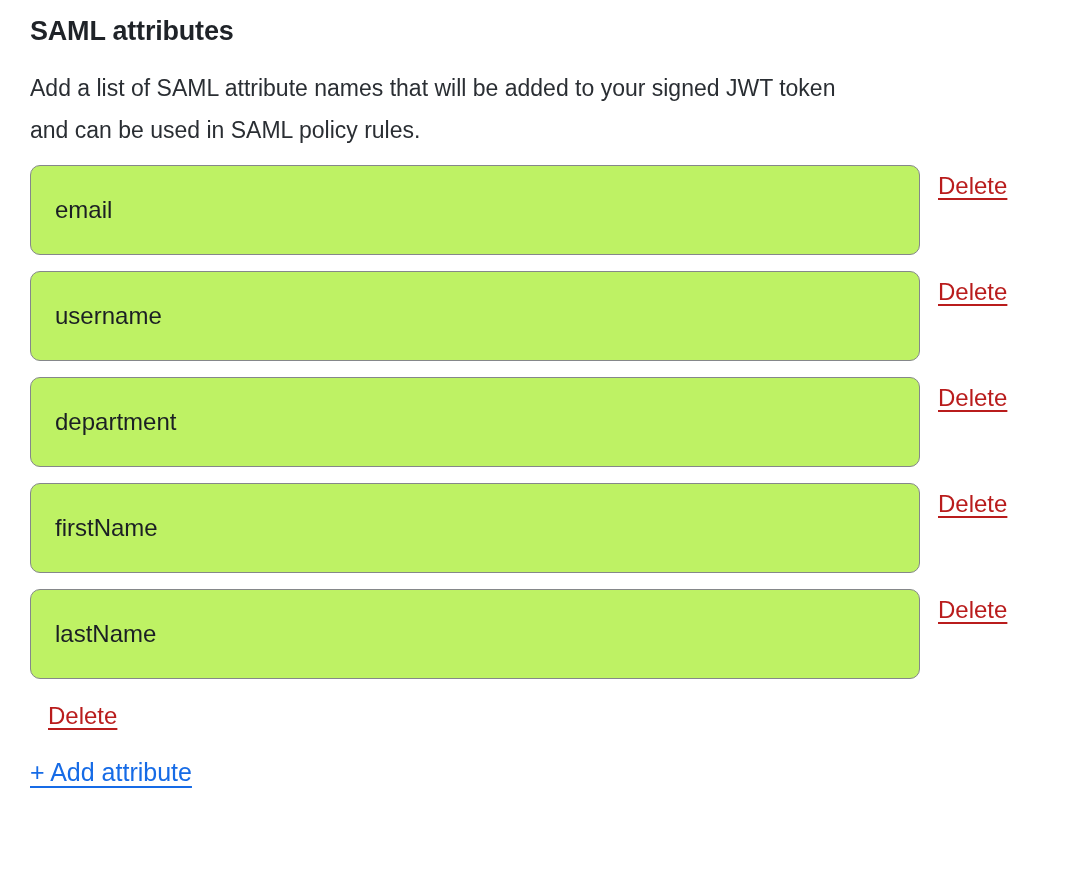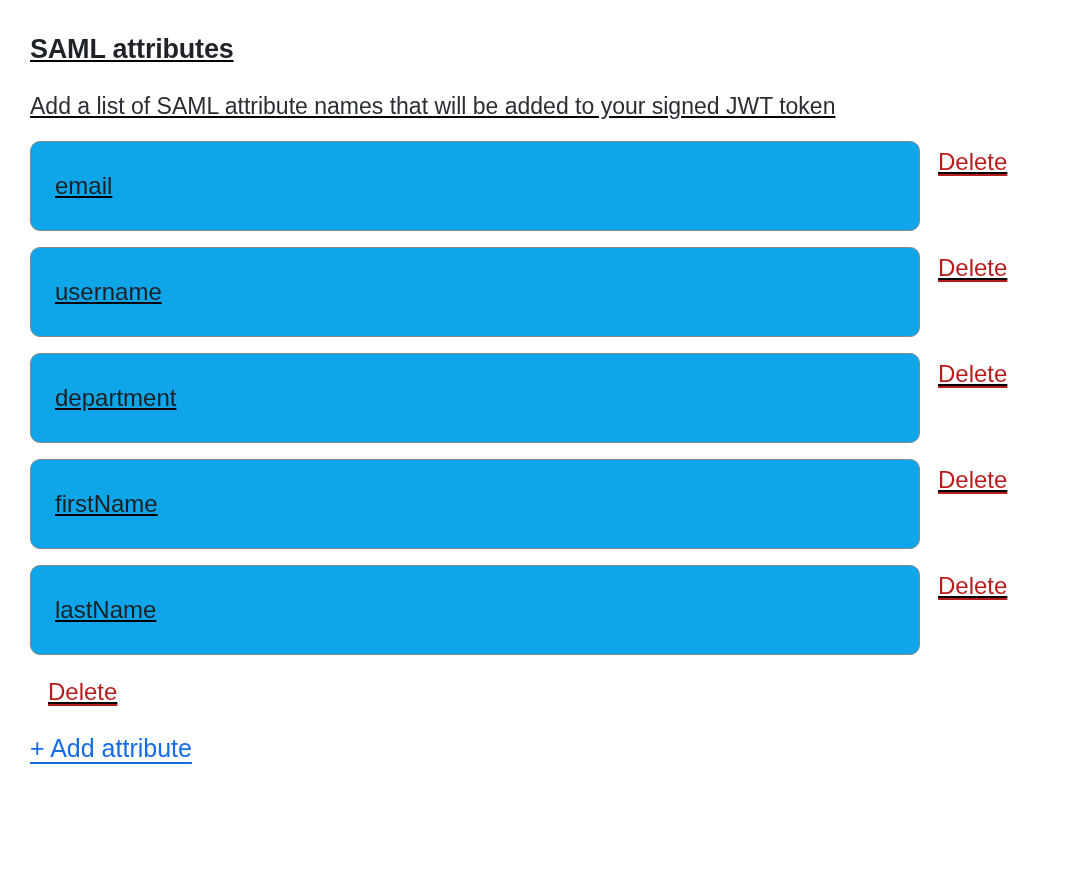--- a/index.html
+++ b/index.html
@@ -8,22 +8,21 @@
     background: #ffffff;
   }
   body {
     width: 1066px;
     height: 886px;
     font-family: "Liberation Sans", sans-serif;
     box-sizing: border-box;
     overflow: hidden;
   }
   .container {
-    padding: 34px 30px 0 30px;
-    text-decoration: underline;
+    padding: 16px 30px 0 30px;
   }
   .section-title {
     margin: 0 0 20px 0;
     font-size: 27px;
     font-weight: 700;
     letter-spacing: -0.2px;
     color: #1f2328;
   }
   .description {
     margin: 12px 0 14px 0;
@@ -39,21 +38,21 @@
   .attr-input {
     box-sizing: border-box;
     width: 890px;
     height: 90px;
     border: 1.5px solid #85878a;
     border-radius: 10px;
     padding: 0 24px;
     font-family: "Liberation Sans", sans-serif;
     font-size: 24px;
     color: #1b1f24;
-    background: #0ea5e9;
+    background: #bef264;
     outline: none;
   }
   .delete-link {
     display: inline-block;
     margin-left: 18px;
     margin-top: 7px;
     font-size: 24px;
     line-height: 28px;
     color: #b91c1c;
     text-decoration: underline;
@@ -73,21 +72,21 @@
     text-align: center;
   }
 </style>
 </head>
 <body>
 
 <div class="container">
 
   <h1 class="section-title">SAML attributes</h1>
 
-  <p class="description"><span>Add a list of SAML attribute names that will be added to your signed JWT token</span><br></p>
+  <p class="description"><span>Add a list of SAML attribute names that will be added to your signed JWT token</span><br><span>and can be used in SAML policy rules.</span></p>
 
   <div class="attr-row">
     <input class="attr-input" type="text" value="email" style="">
     <a class="delete-link">Delete</a>
   </div>
 
   <div class="attr-row">
     <input class="attr-input" type="text" value="username" style="">
     <a class="delete-link">Delete</a>
   </div>

